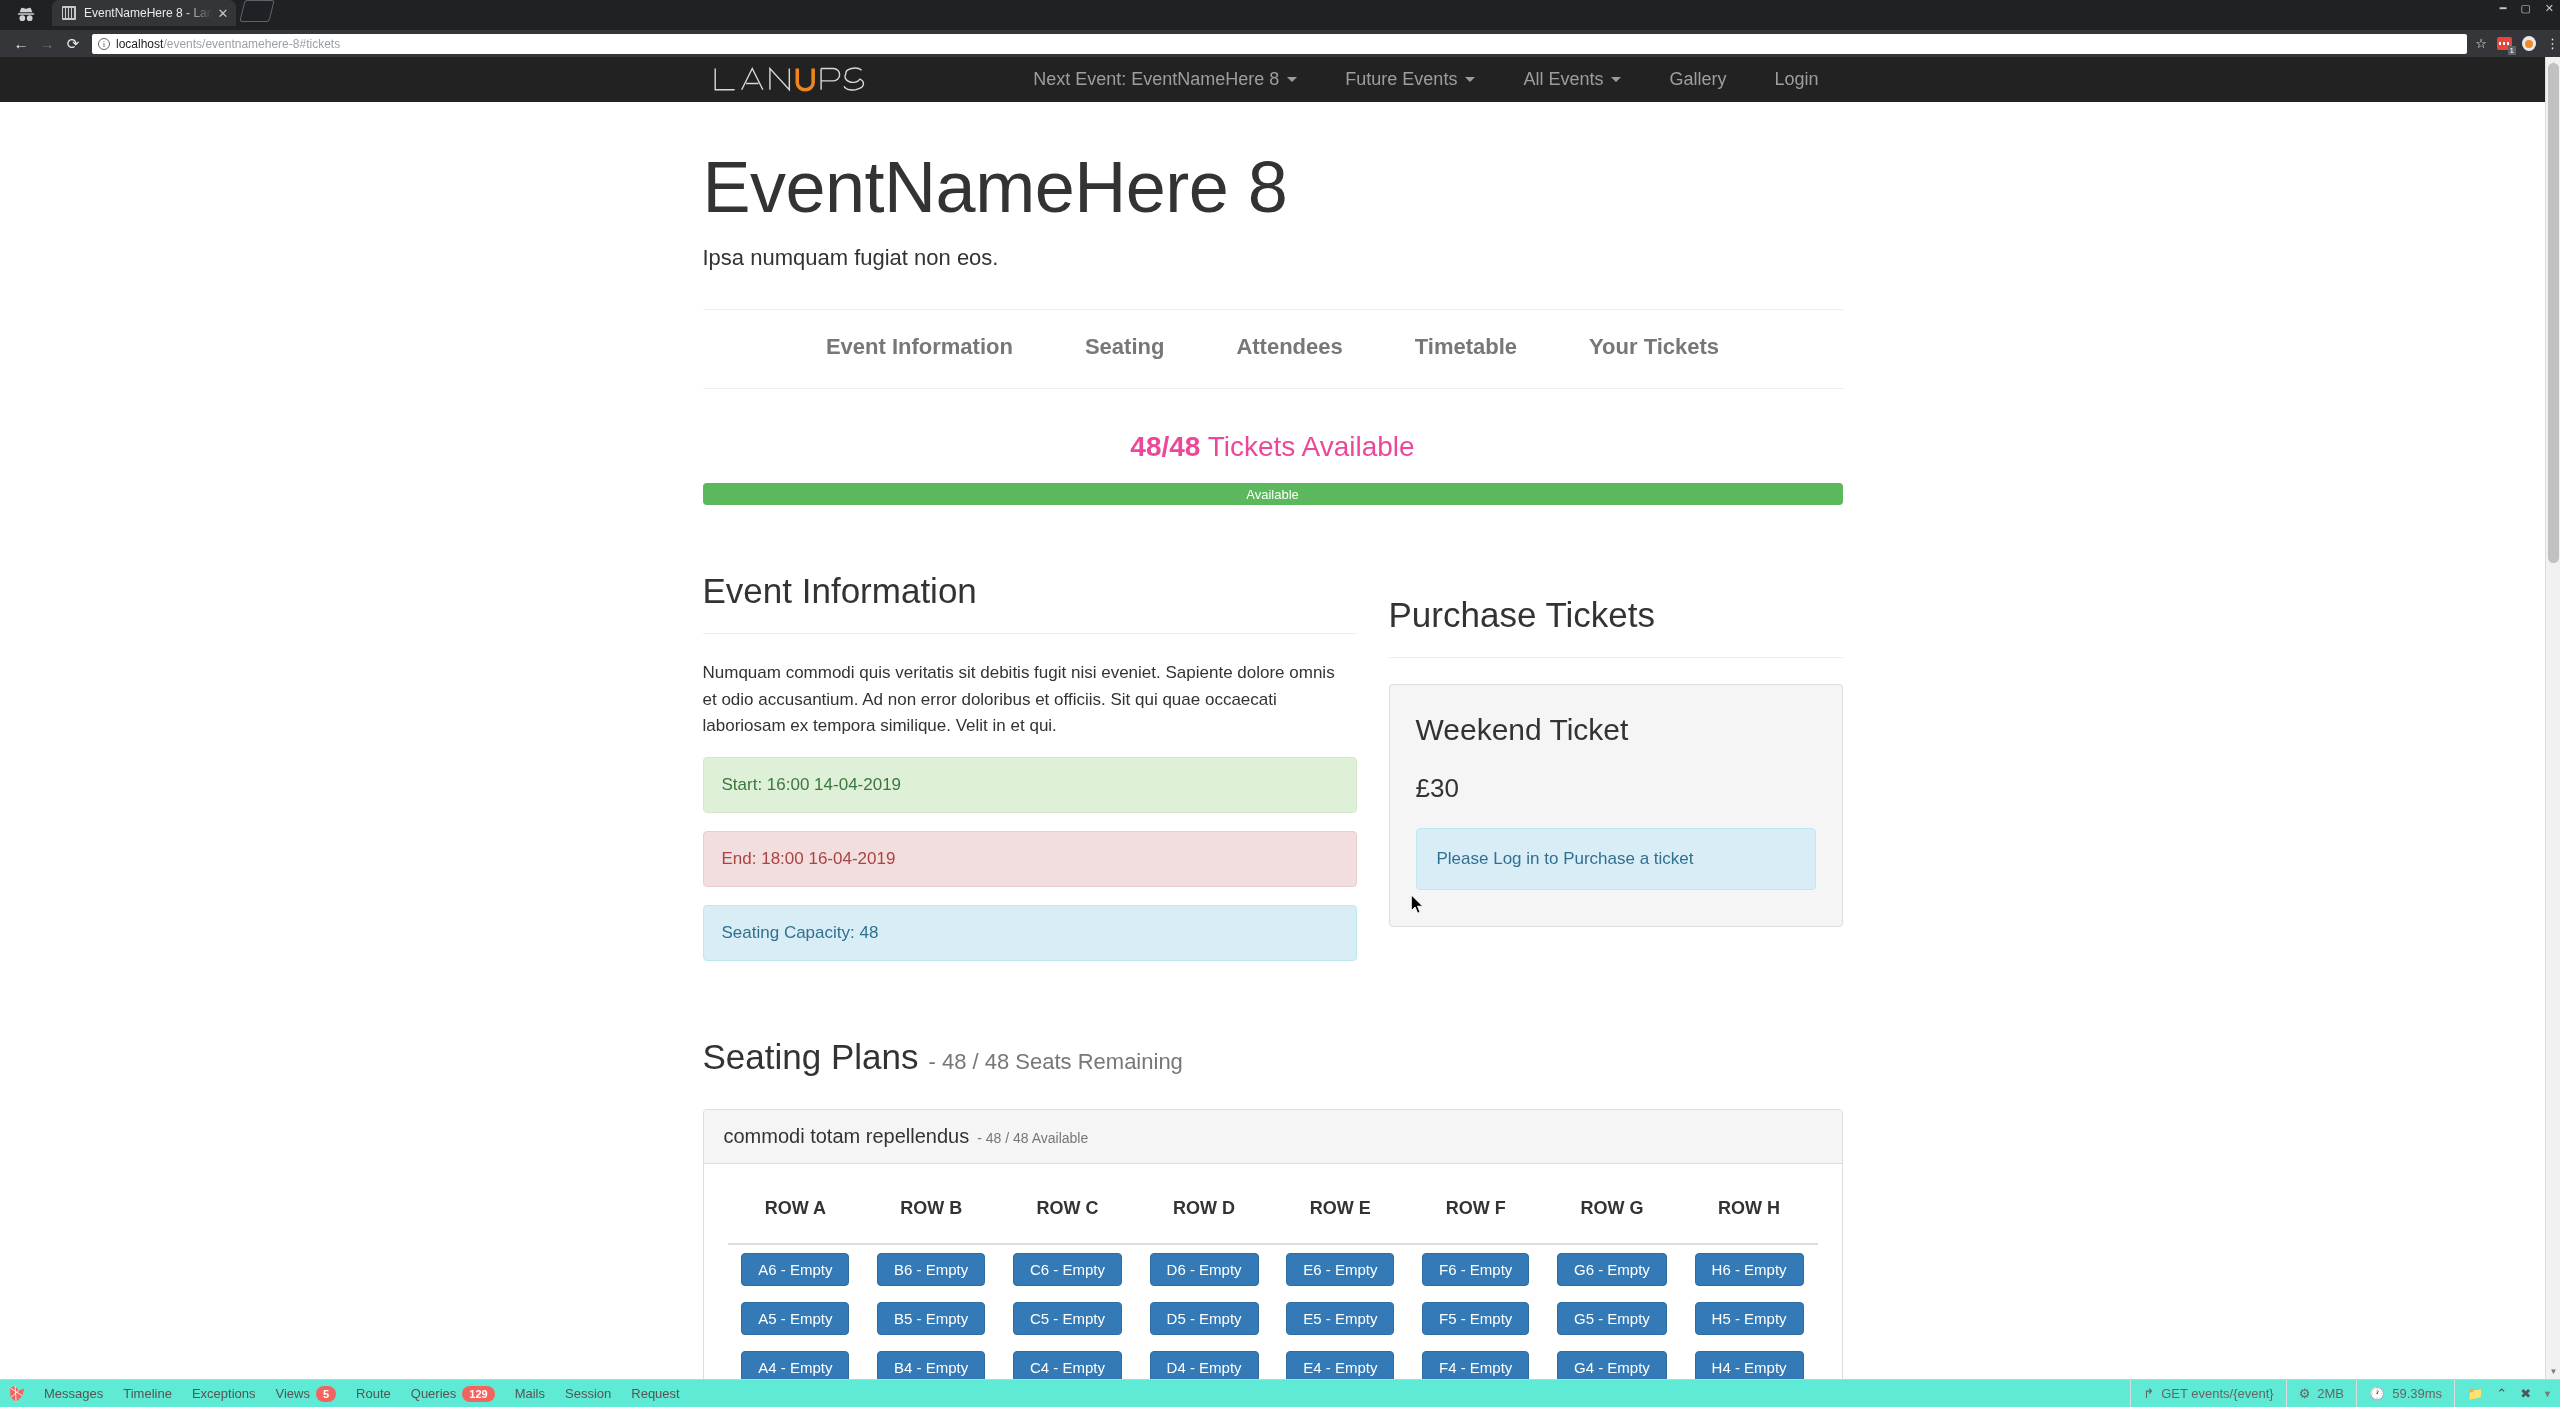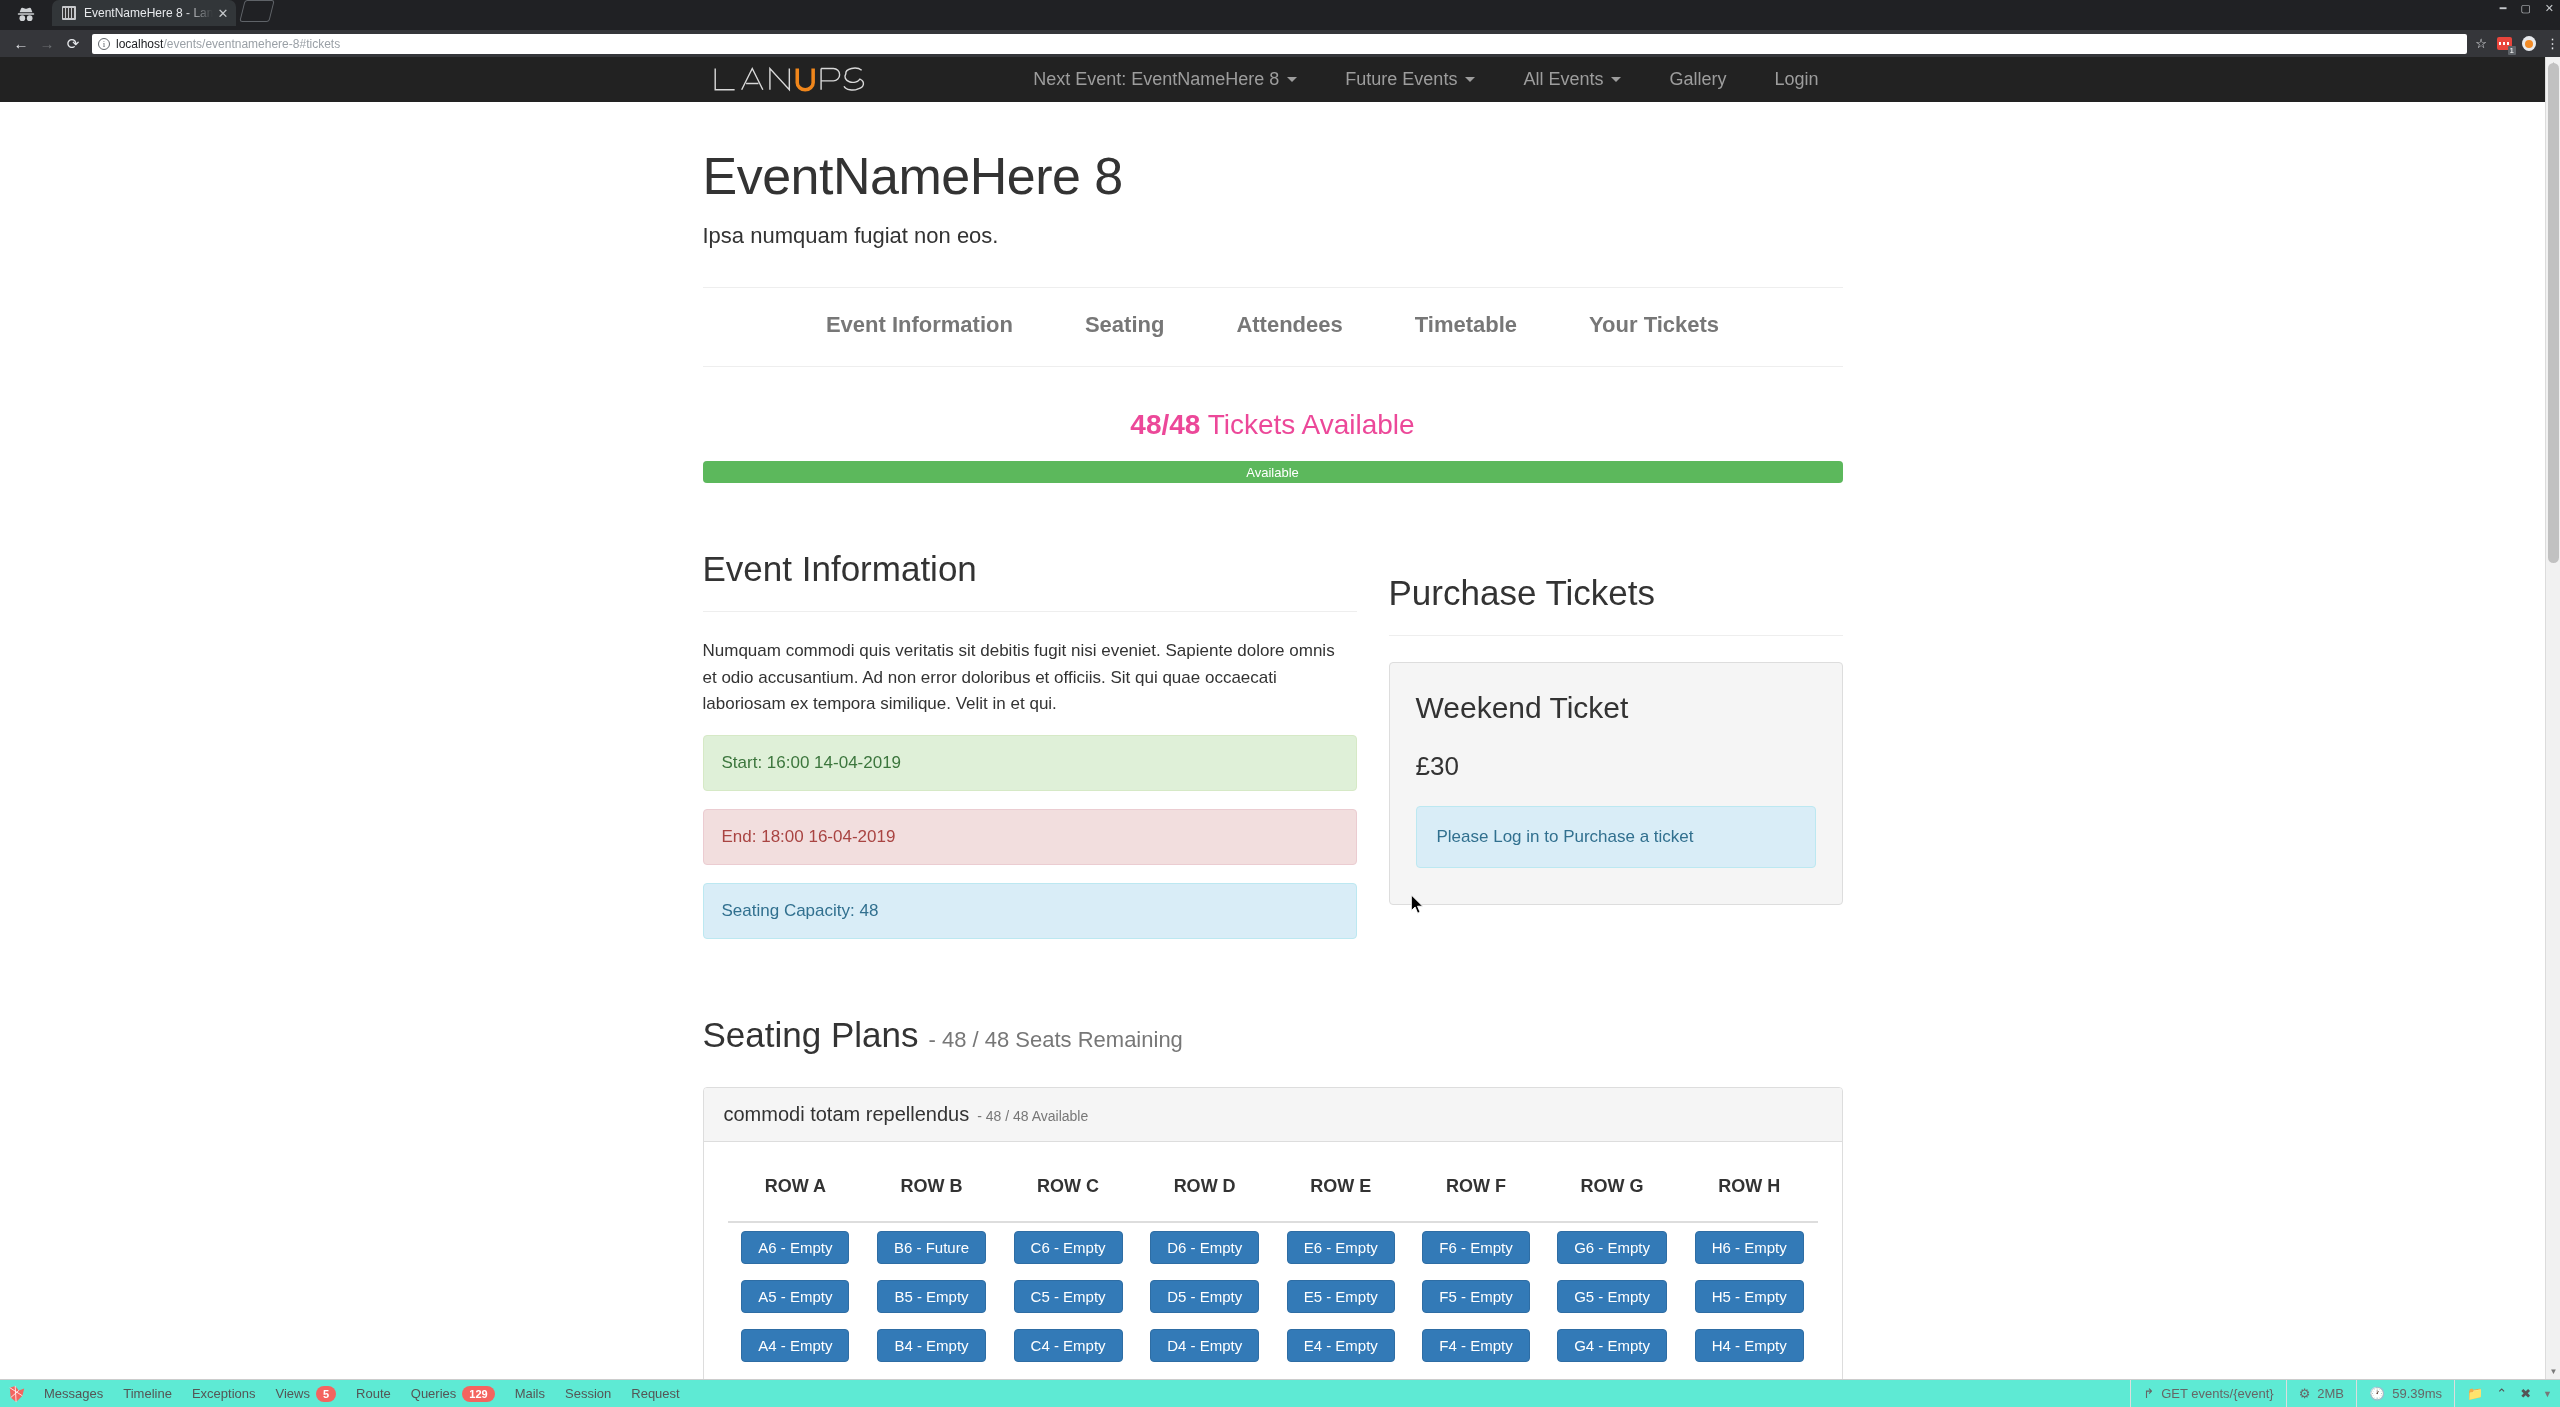--- a/index.html
+++ b/index.html
@@ -129,21 +129,21 @@
   }
   .caret {
     width: 0; height: 0; border-left: 5px solid transparent; border-right: 5px solid transparent;
     border-top: 5px solid #9d9d9d; display: inline-block;
   }
 
   
   .container { width: 1140px; margin: 0 auto; padding-top: 0; }
 
   h1.event-title {
-    font-size: 52px; font-weight: 400; color: #333; letter-spacing: -0.5px;
+    font-size: 72px; font-weight: 400; color: #333; letter-spacing: -0.5px;
     padding-top: 46px; line-height: 1.1;
   }
   .event-sub { font-size: 22px; color: #333; margin-top: 18px; }
 
   hr.rule { border: 0; border-top: 1px solid #eeeeee; margin: 38px 0 0 0; }
 
   .tabs-nav {
     display: flex; justify-content: center; gap: 0; padding: 24px 0 0 0;
   }
   .tab-item {
@@ -401,21 +401,21 @@
                 <th>ROW D</th>
                 <th>ROW E</th>
                 <th>ROW F</th>
                 <th>ROW G</th>
                 <th>ROW H</th>
               </tr>
                 </thead>
               <tbody>
                 <tr>
                   <td><a class="seat-btn">A6 - Empty</a></td>
-                  <td><a class="seat-btn">B6 - Future</a></td>
+                  <td><a class="seat-btn">B6 - Empty</a></td>
                   <td><a class="seat-btn">C6 - Empty</a></td>
                   <td><a class="seat-btn">D6 - Empty</a></td>
                   <td><a class="seat-btn">E6 - Empty</a></td>
                   <td><a class="seat-btn">F6 - Empty</a></td>
                   <td><a class="seat-btn">G6 - Empty</a></td>
                   <td><a class="seat-btn">H6 - Empty</a></td>
                 </tr>
                 <tr>
                   <td><a class="seat-btn">A5 - Empty</a></td>
                   <td><a class="seat-btn">B5 - Empty</a></td>

